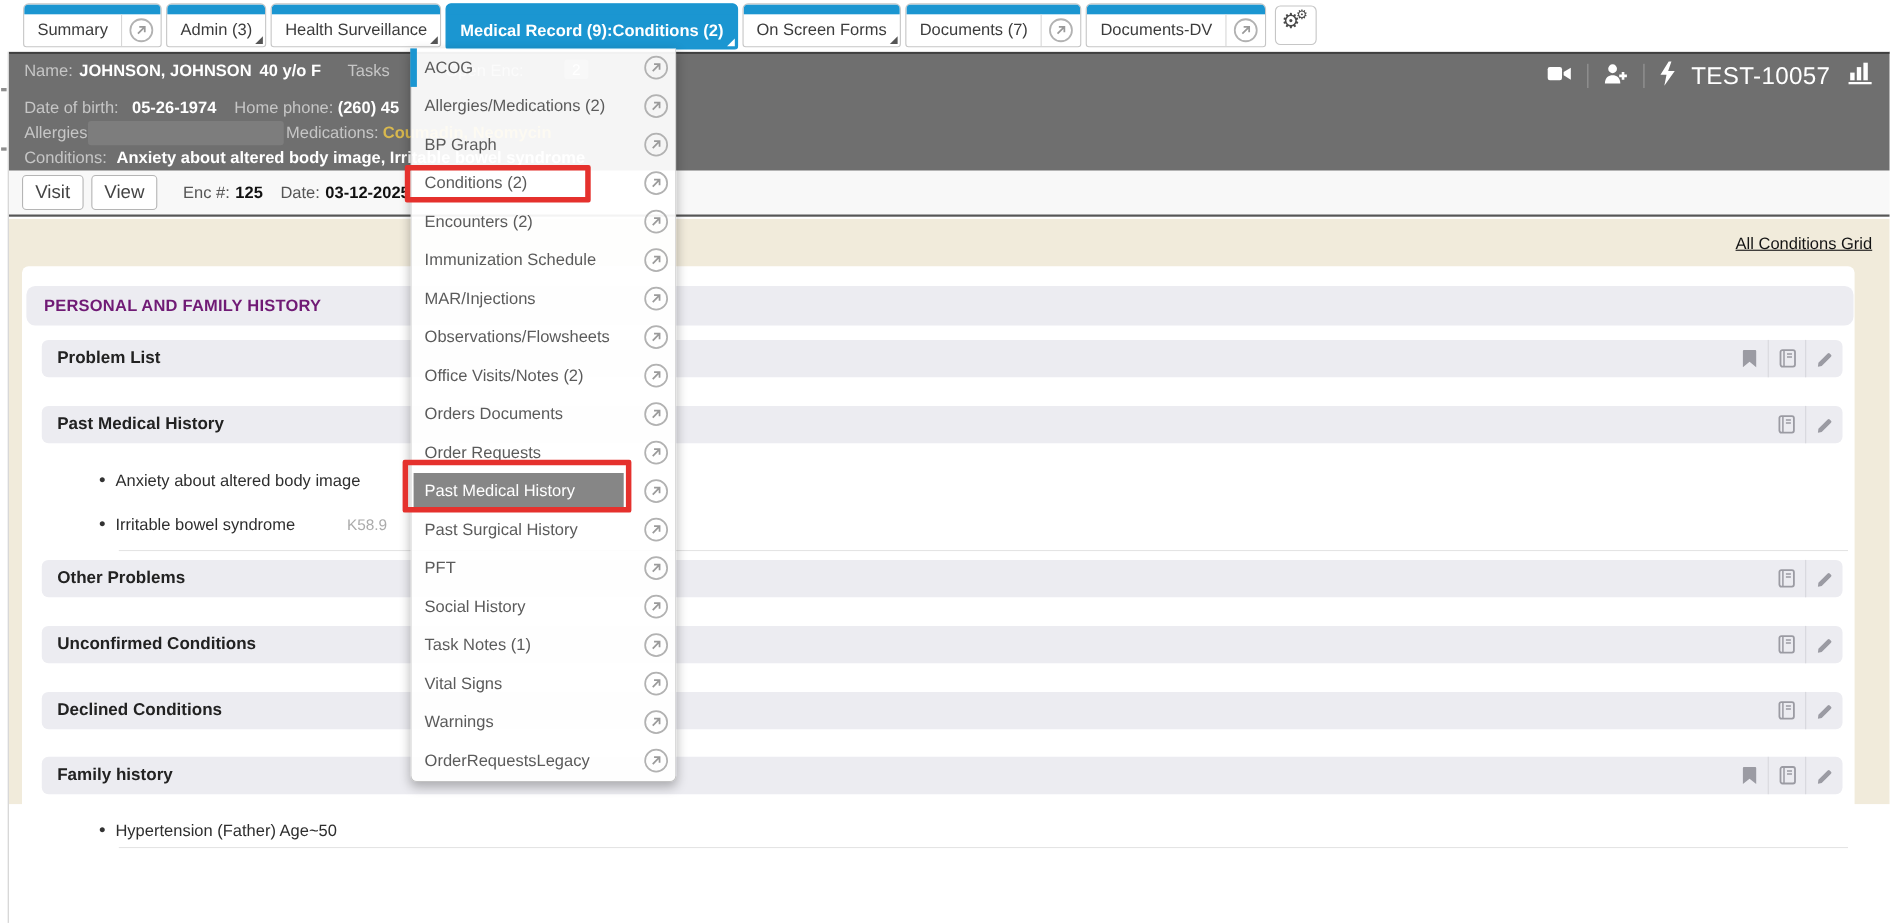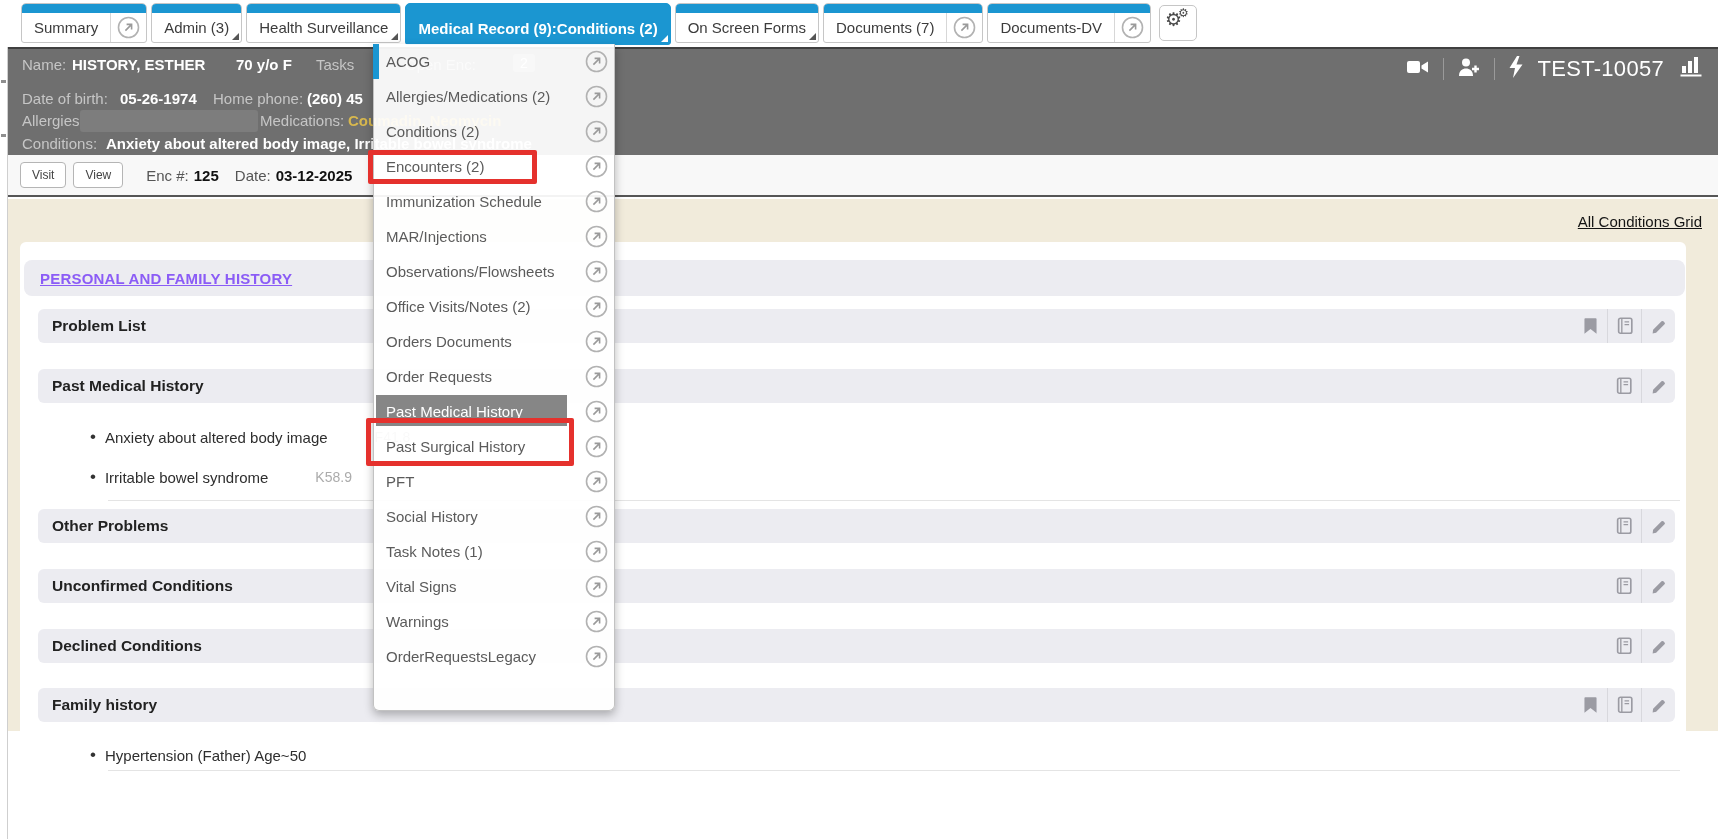--- a/index.html
+++ b/index.html
@@ -38,32 +38,32 @@
   .prow span { position:absolute; top:0; }
   .name-big { font-size:17px; }
   .redaction { position:absolute; left:72px; top:61px; width:178px; height:22px; background:#7d7d7d; border-radius:3px; }
   .enc-badge { background:rgba(255,255,255,0.30); color:#fff; font-size:14px; padding:1px 7px; border-radius:3px; }
   .hdr-icons { position:absolute; right:12px; top:6px; display:flex; align-items:center; gap:12px; height:28px; }
   .hdr-sep { width:1px; height:22px; background:#9a9a9a; }
   .pid { color:#fff; font-size:22px; letter-spacing:0.3px; }
 
   
   .visitrow { position:absolute; left:8px; top:155px; width:1710px; height:42px; background:#f8f8f8; border-bottom:2px solid #565656; display:flex; align-items:center; z-index:3; }
-  .vbtn { border:1px solid #b5b5b5; border-radius:4px; background:#fff; font-size:12px; color:#444; padding:5px 11px; margin-right:7px; cursor:pointer; }
+  .vbtn { border:1px solid #b5b5b5; border-radius:4px; background:#fff; font-size:17px; color:#444; padding:5px 11px; margin-right:7px; cursor:pointer; }
   .vbtn:first-child { margin-left:12px; }
   .vlbl { color:#555; font-size:15px; margin-left:16px; }
   .vval { color:#111; font-size:15px; font-weight:bold; margin-left:5px; }
 
   
   .content { position:absolute; left:8px; top:199px; width:1710px; height:532px; background:#f1ebdb; z-index:1; }
   .grid-link { position:absolute; top:14px; right:16px; font-size:15px; color:#141414; text-decoration:underline; cursor:pointer; }
   .card { position:absolute; left:12px; top:43px; width:1666px; height:558px; background:#fff; border-radius:6px; }
 
   .sec-head { position:absolute; left:4px; top:18px; width:1661px; height:36px; background:#ececf1; border-radius:8px; display:flex; align-items:center; }
-  .sec-head span { font-size:15px; font-weight:bold; color:#8b5cf6; padding-left:16px; letter-spacing:0.2px;text-decoration:underline; }
+  .sec-head span { font-size:15px; font-weight:bold; color:#701a75; padding-left:16px; letter-spacing:0.2px; }
 
   .secbar { position:absolute; left:18px; width:1637px; height:34px; background:#ececf1; border-radius:6px; display:flex; align-items:center; }
   .secbar .stitle { font-size:15.5px; font-weight:bold; color:#222; padding-left:14px; }
   .sec-icons { position:absolute; right:0; top:0; bottom:0; display:flex; }
   .icell { width:34px; display:flex; align-items:center; justify-content:center; border-left:1px solid #d8d8dd; cursor:pointer; }
   .sec-icons .icell:first-child { border-left:none; }
   .icell svg { display:block; }
 
   .bullet { position:absolute; left:70px; height:26px; display:flex; align-items:center; }
   .bdot { color:#333; font-size:17px; margin-right:9px; }
@@ -189,22 +189,22 @@
     <div class="gearbtn">
       <span class="g1">⚙</span>
       <span class="g2">⚙</span>
     </div>
   </div>
 
   <div class="pheader">
 
     <div class="prow" style="top:7px">
       <span class="lbl" style="left:14px">Name:</span>
-      <span class="val name-big" style="left:64px">HISTORY, ESTHER</span>
-      <span class="val name-big" style="left:228px">70 y/o F</span>
+      <span class="val name-big" style="left:64px">JOHNSON, JOHNSON</span>
+      <span class="val name-big" style="left:228px">40 y/o F</span>
       <span class="lbl" style="left:308px">Tasks</span>
       <span class="lbl" style="left:397px">Open Enc:</span>
       <span style="left:505px;top:-2px">
           <span class="enc-badge">2</span>
         </span>
     </div>
 
     <div class="prow" style="top:41px">
       <span class="lbl" style="left:14px">Date of birth:</span>
       <span class="val" style="left:112px">05-26-1974</span>
@@ -410,20 +410,26 @@
             <use href="#svg-circ-arrow"></use>
           </svg></span>
       </div>
     <div class="mi">
         <span class="mi-label">Allergies/Medications (2)</span>
         <span class="mi-arrow"><svg class="circ-arrow" viewBox="0 0 23 23">
             <use href="#svg-circ-arrow"></use>
           </svg></span>
       </div>
     <div class="mi">
+        <span class="mi-label">BP Graph</span>
+        <span class="mi-arrow"><svg class="circ-arrow" viewBox="0 0 23 23">
+            <use href="#svg-circ-arrow"></use>
+          </svg></span>
+      </div>
+    <div class="mi">
         <span class="mi-label">Conditions (2)</span>
         <span class="mi-arrow"><svg class="circ-arrow" viewBox="0 0 23 23">
             <use href="#svg-circ-arrow"></use>
           </svg></span>
       </div>
     <div class="mi">
         <span class="mi-label">Encounters (2)</span>
         <span class="mi-arrow"><svg class="circ-arrow" viewBox="0 0 23 23">
             <use href="#svg-circ-arrow"></use>
           </svg></span>

